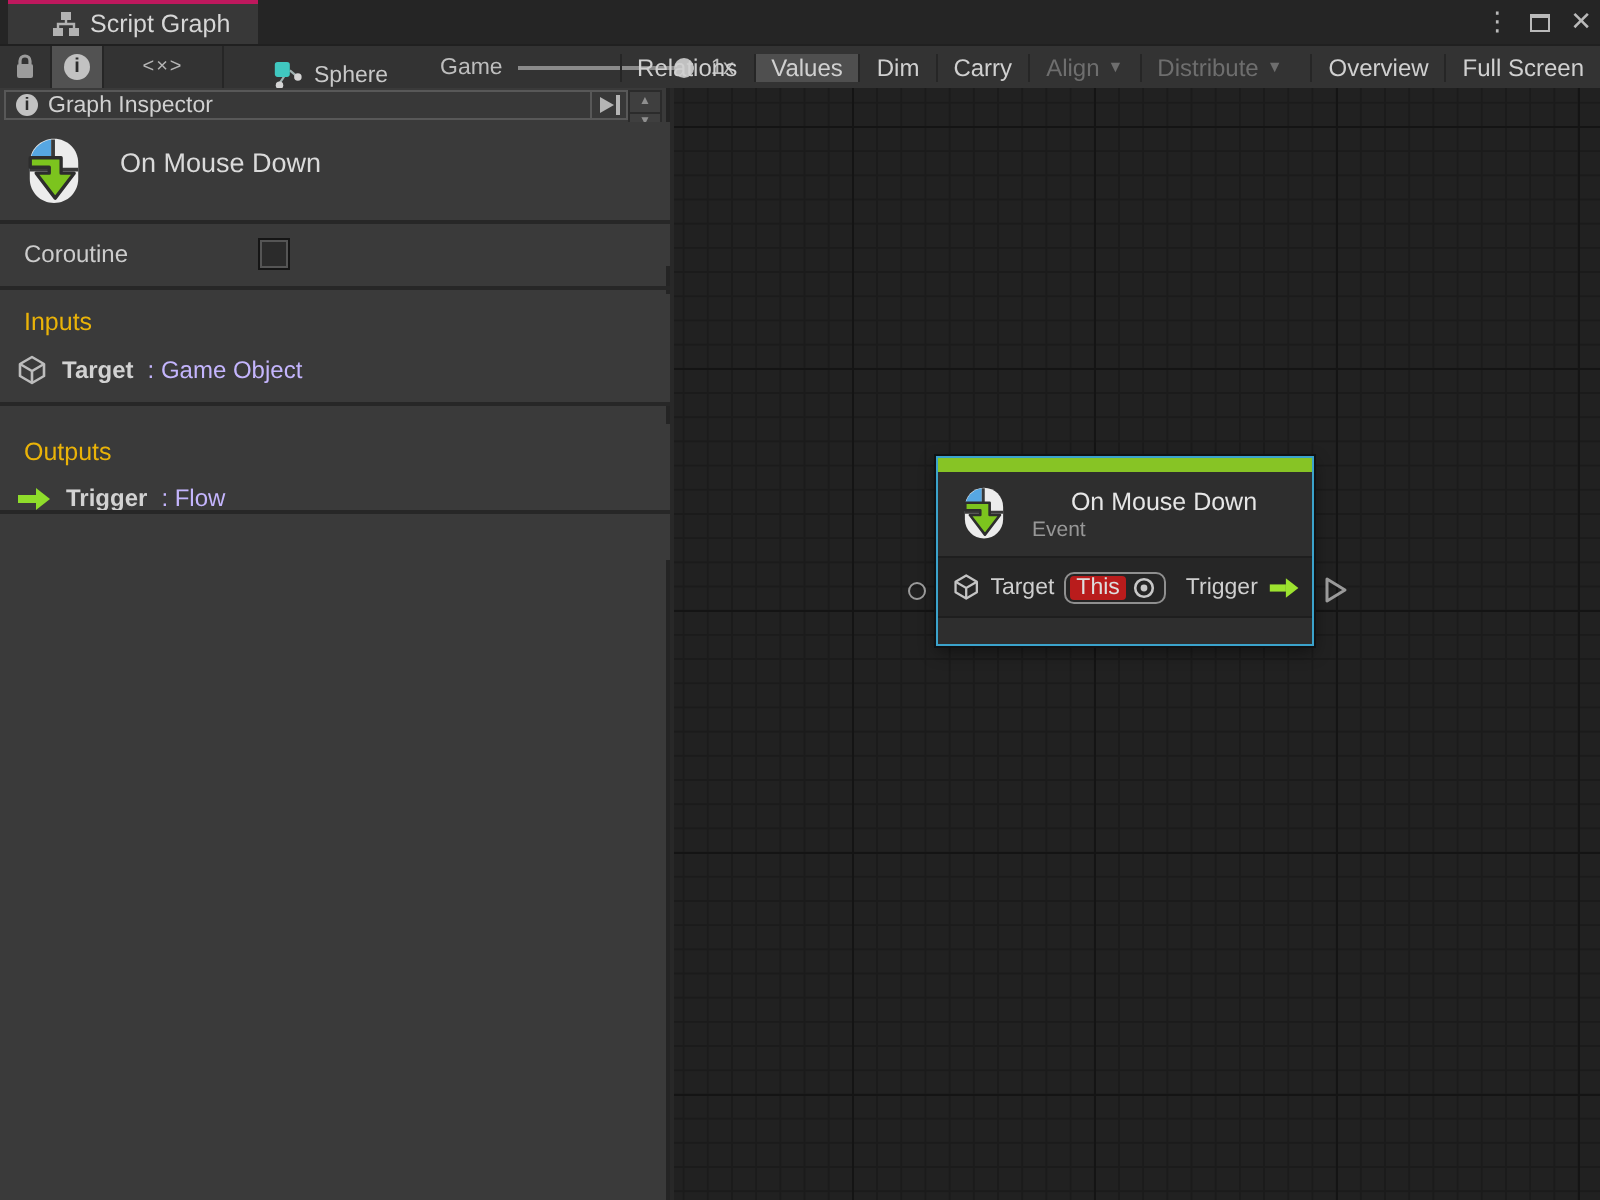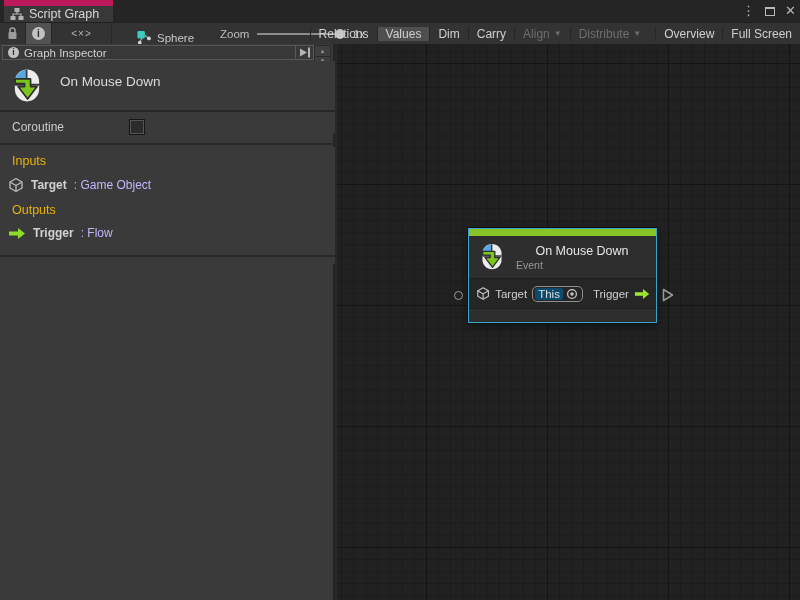--- a/index.html
+++ b/index.html
@@ -2,22 +2,22 @@
 <html><head>
 <meta charset="utf-8">
 <style>
   * { margin:0; padding:0; box-sizing:border-box; }
   html,body { width:800px; height:600px; overflow:hidden; }
   body { font-family:"Liberation Sans", sans-serif; background:#282828; color:#cfcfcf;
          font-size:12px; position:relative; -webkit-font-smoothing:antialiased; }
 
   
   .titlebar { position:absolute; left:0; top:0; width:800px; height:22px; background:#252525; }
-  .tab { position:absolute; left:4px; top:0; height:22px; padding:0 14px 0 6px;
-         background:#383838; border-top:6px solid #be185d; display:flex; align-items:center; gap:5px; }
+  .tab { position:absolute; left:4px; top:0; height:22px; padding:0 14px 0 22px;
+         background:#383838; border-top:2px solid #be185d; display:flex; align-items:center; gap:5px; }
   .tab-label { color:#d6d6d6; font-size:12.5px; white-space:nowrap; }
   .win-controls { position:absolute; right:4px; top:0; height:22px; display:flex; align-items:center; gap:10px; }
   .win-btn { color:#b9b9b9; font-size:13px; line-height:22px; cursor:default; }
   .maximize-glyph { width:10px; height:9px; border:1px solid #b9b9b9; border-top:2px solid #b9b9b9; display:inline-block; }
 
   
   .toolbar { position:absolute; left:0; top:22px; width:800px; height:22px; background:#333333;
              border-top:1px solid #202020; }
   .tb-left { position:absolute; left:0; top:0; height:21px; display:flex; align-items:center; }
   .tb-btn { height:21px; display:flex; align-items:center; justify-content:center; border-right:1px solid #262626; }
@@ -58,21 +58,21 @@
   .sec-unit { top:17px; height:49px; }
   .unit-icon { position:absolute; left:8px; top:6px; }
   .unit-title { position:absolute; left:60px; top:13px; font-size:13.5px; color:#dadada; }
   .divider { position:absolute; left:0; width:335px; height:2px; background:#272727; }
   .sec-coroutine { top:68px; height:21px; }
   .coroutine-label { position:absolute; left:12px; top:8px; color:#cccccc; }
   .checkbox { position:absolute; left:130px; top:8px; width:14px; height:14px; background:#2b2b2b;
               border:1px solid #555; outline:1px solid #151515; }
   .sec-io { }
   .sec-inputs { top:103px; height:54px; }
-  .sec-outputs { top:152px; height:68px;padding-left:16px; }
+  .sec-outputs { top:168px; height:68px;padding-left:16px; }
   .io-header { position:absolute; left:12px; top:7px; color:#eab308; font-size:12.5px; }
   .io-row { position:absolute; left:8px; top:30px; display:flex; align-items:center; gap:7px; }
   .io-name { color:#d2d2d2; font-weight:bold; }
   .io-type { color:#c4b5fd; }
 
   
   .canvas { position:absolute; left:337px; top:44px; width:463px; height:556px; background:#212121;
     background-image:
       linear-gradient(90deg, #141414 1px, transparent 1px),
       linear-gradient(#141414 1px, transparent 1px),
@@ -88,21 +88,21 @@
   .node-colorbar { height:7px; background:#87c425; }
   .node-header { height:42px; background:#2e2e2e; display:flex; align-items:center; padding:0 8px; gap:9px; }
   .node-titles { display:flex; flex-direction:column; align-items:center; flex:1; }
   .node-title { color:#e6e6e6; font-size:12.5px; }
   .node-subtitle { color:#979797; font-size:10.5px; margin-top:1px; align-self:flex-start; }
   .node-div { height:1px; background:#1e1e1e; }
   .node-ports { height:29px; background:#262626; display:flex; align-items:center; padding:0 6px 0 7px; gap:5px; }
   .port-label { color:#cfcfcf; font-size:11.5px; }
   .this-pill { display:flex; align-items:center; gap:3px; border:1px solid #8f8f8f; border-radius:5px;
                background:#252525; padding:1px 4px 1px 2px; }
-  .this-chip { background:#0c4a6e; border-radius:2px; padding:0 3px; color:#dedede; font-size:11.5px; }
+  .this-chip { background:#b91c1c; border-radius:2px; padding:0 3px; color:#dedede; font-size:11.5px; }
   .node-ports .spacer { flex:1; }
   .node-footer { height:13px; background:#2e2e2e; }
   .port-in { position:absolute; left:-14px; top:63px; width:9px; height:9px; border:1.5px solid #9a9a9a;
              border-radius:50%; background:transparent; }
   .port-out { position:absolute; right:-17px; top:60px; }
 </style>
 </head>
 <body>
 
 <div class="titlebar">
@@ -142,21 +142,21 @@
     <svg width="15" height="15" viewBox="0 0 16 16">
       <path d="M7 8 L4 12.5 M9.5 5.5 L13 8.5" stroke="#9fb0b0" stroke-width="1.2"></path>
       <rect x="1.5" y="1" width="8" height="8" rx="1.5" fill="#40c8c0"></rect>
       <circle cx="4" cy="13.5" r="2" fill="#d4d4d4"></circle>
       <circle cx="13.8" cy="9" r="2" fill="#d4d4d4"></circle>
     </svg>
     <span>Sphere</span>
   </div>
 
   <div class="zoom-area">
-    <span class="zoom-label">Zoom</span>
+    <span class="zoom-label">Game</span>
     <div class="slider">
       <div class="slider-track"></div>
       <div class="slider-knob"></div>
     </div>
     <span class="zoom-value">1x</span>
   </div>
 
   <div class="tb-right">
     <div class="tr-btn">
       <span>Relations</span>

